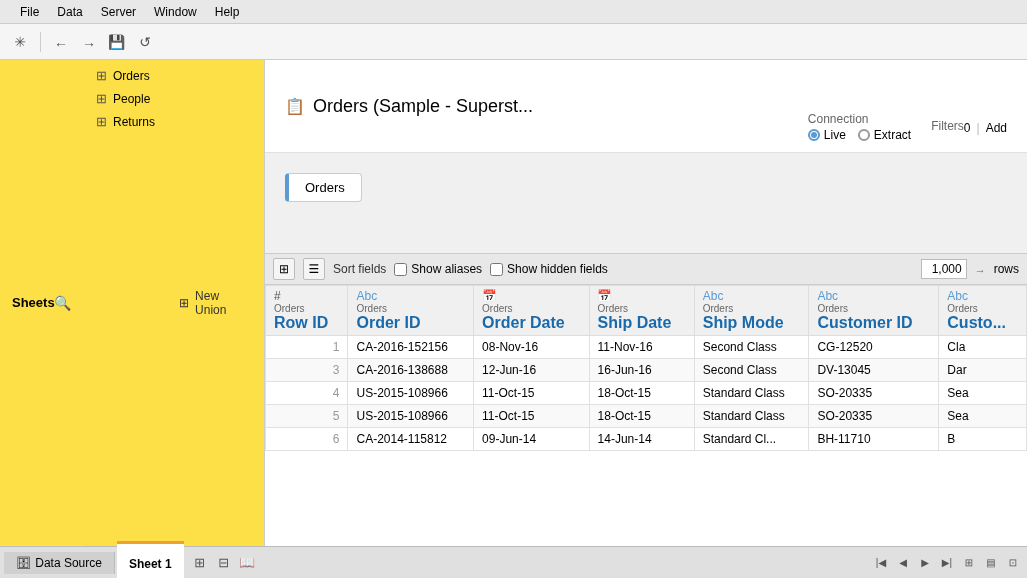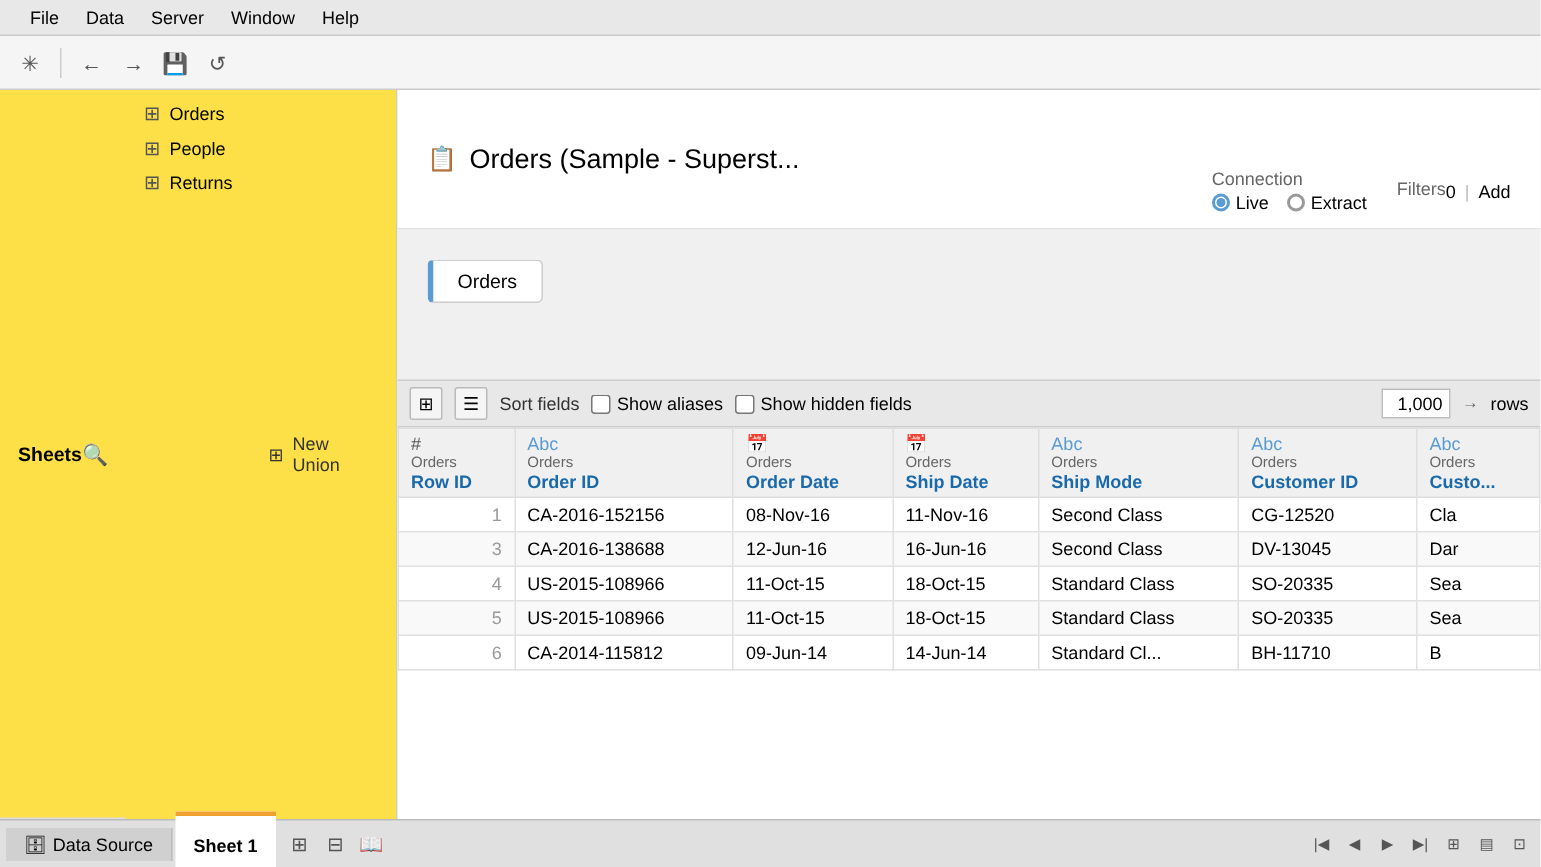--- a/index.html
+++ b/index.html
@@ -56,21 +56,21 @@
     .checkbox-group { display: flex; align-items: center; gap: 4px; cursor: pointer; font-size: 12px; }
     .rows-input { width: 46px; border: 1px solid #bbb; padding: 2px 4px; text-align: right; font-size: 12px; }
     .rows-label { font-size: 12px; }
     .spacer { flex: 1; }
 
     
     .data-table-container { flex: 1; overflow: auto; }
     .data-table { width: 100%; border-collapse: collapse; font-size: 12px; }
     .data-table th { background: #f0f0f0; border: 1px solid #ddd; padding: 3px 8px; text-align: left; white-space: nowrap; font-weight: normal; }
     .data-table th .col-source { color: #666; font-size: 10px; display: block; }
-    .data-table th .col-name { font-weight: bold; color: #1a6aab; font-size: 12px; display: block; }
+    .data-table th .col-name { font-weight: bold; color: #1a6aab; font-size: 16px; display: block; }
     .data-table td { border: 1px solid #e0e0e0; padding: 4px 8px; white-space: nowrap; background: #fff; }
     .data-table tr:nth-child(even) td { background: #f9f9f9; }
     .row-num { color: #999; text-align: right; min-width: 30px; }
     .col-header-top { display: flex; flex-direction: column; }
     .type-icon { color: #555; margin-right: 2px; }
 
     
     .bottom-bar { display: flex; align-items: center; background: #e0e0e0; border-top: 1px solid #bbb; height: 32px; padding: 0 4px; gap: 2px; }
     .bottom-tab { display: flex; align-items: center; padding: 4px 12px; cursor: pointer; font-size: 12px; border-top: 3px solid transparent; background: #e0e0e0; height: 44px; }
     .bottom-tab.active { background: #fff; border-top: 3px solid #f0a030; font-weight: bold; }

